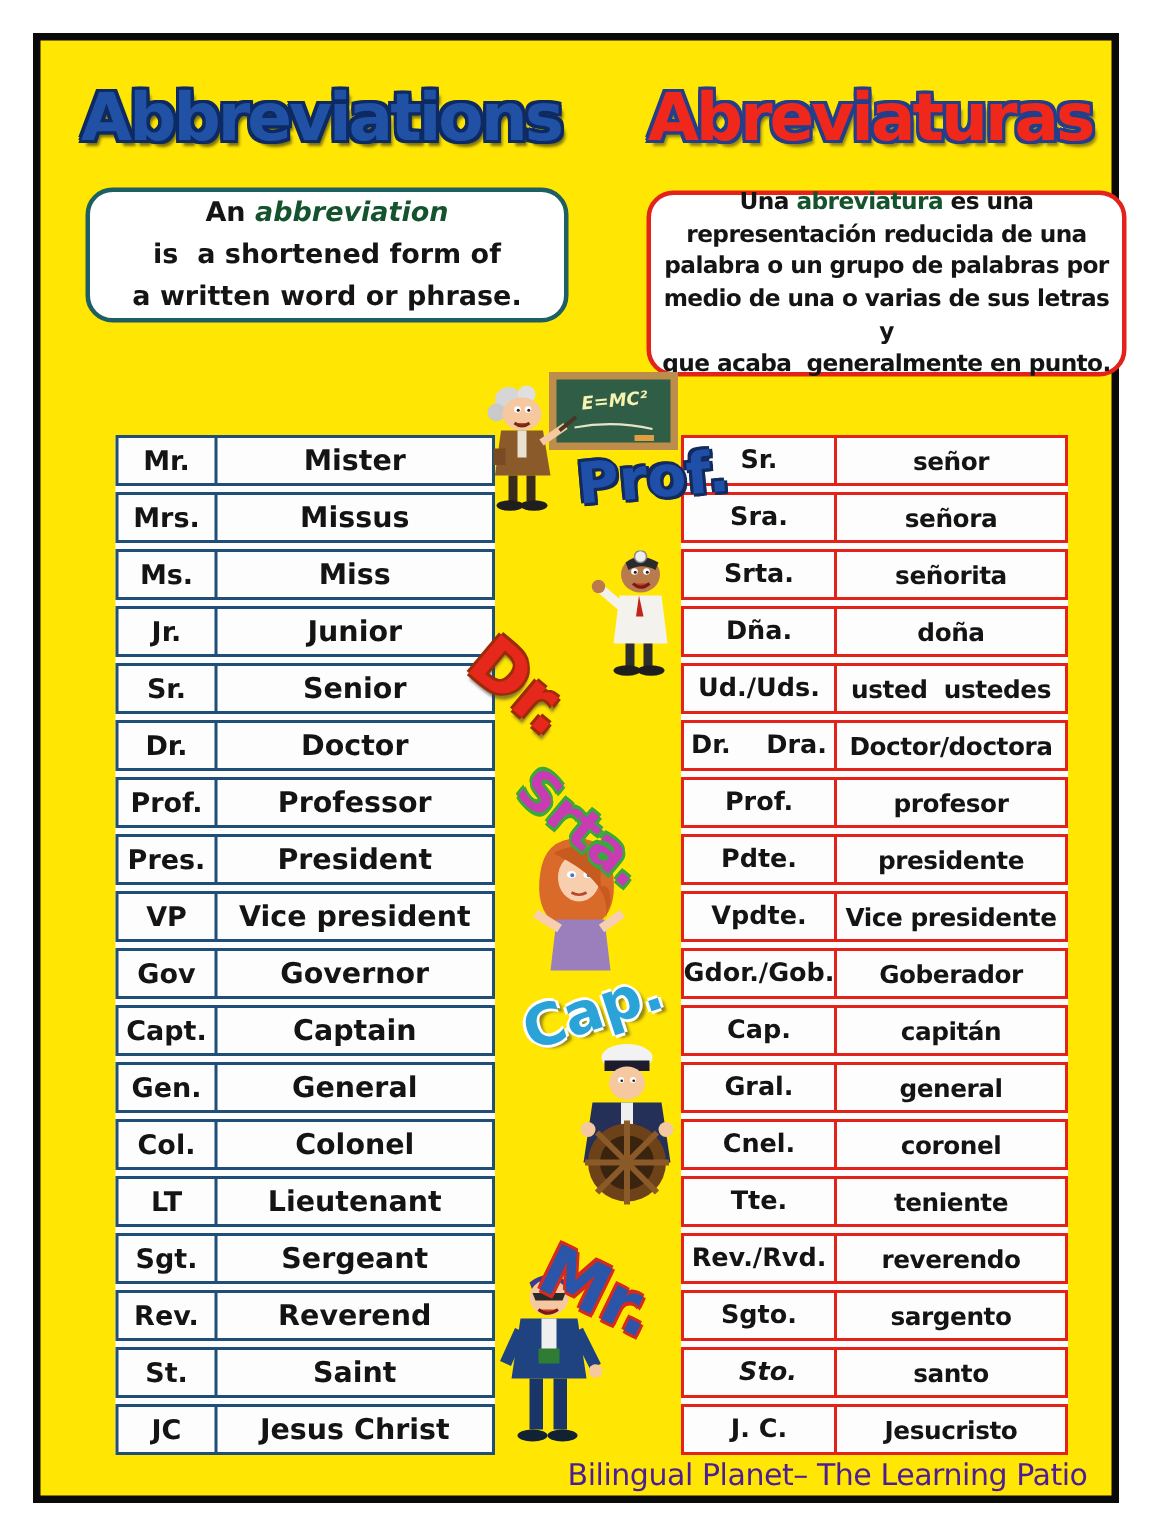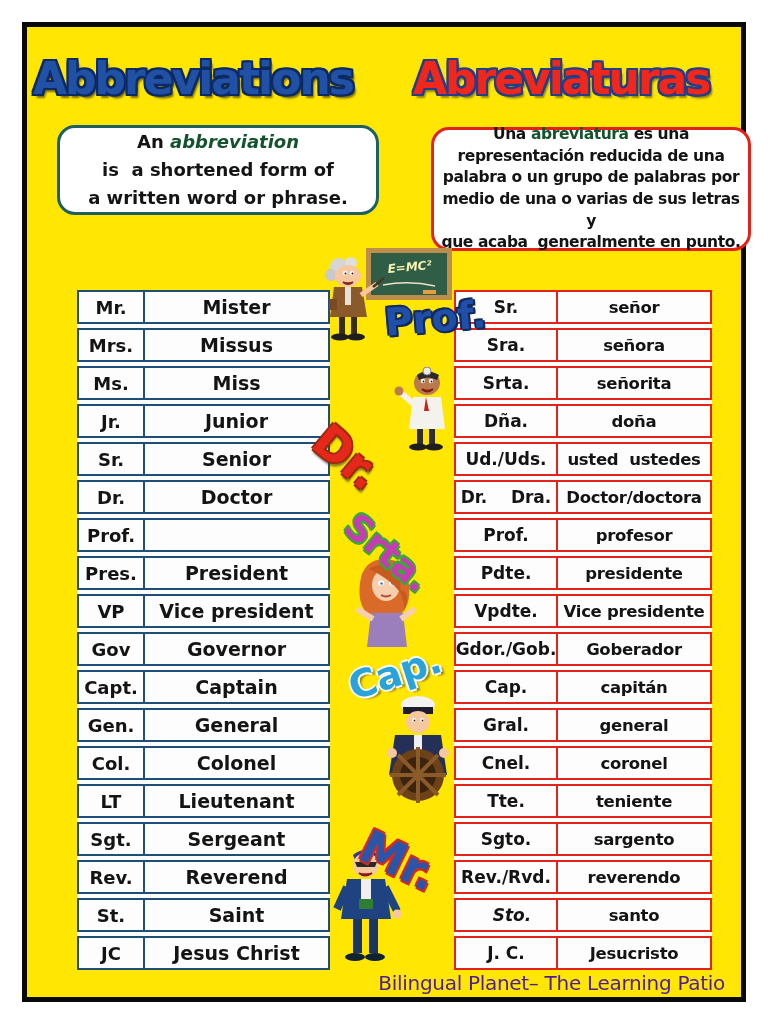--- a/index.html
+++ b/index.html
@@ -6,21 +6,21 @@
   html,body { width:768px; height:1024px; background:#ffffff; font-family:"DejaVu Sans", sans-serif; overflow:hidden; }
   #page { position:relative; width:768px; height:1024px; background:#ffffff; }
 
   #poster {
     position:absolute; left:22px; top:22px; width:724px; height:980px;
     background:#FFE603; border:5px solid #0a0a0a;
   }
 
   
   .big-title {
-    position:absolute; top:26px; text-align:left;
+    position:absolute; top:26px; text-align:center;
     font-size:44px; font-weight:800; letter-spacing:-2px;
   }
   #title-en { left:6px;  width:362px; color:#2051A5;
     text-shadow:2px 0 #0E2A62,-2px 0 #0E2A62,0 2px #0E2A62,0 -2px #0E2A62,2px 2px #0E2A62,-2px -2px #0E2A62,2px -2px #0E2A62,-2px 2px #0E2A62, 3px 4px 2px rgba(20,20,20,.55); }
   #title-es { left:386px; width:334px; color:#F0281C;
     text-shadow:2px 0 #233E8B,-2px 0 #233E8B,0 2px #233E8B,0 -2px #233E8B,2px 2px #233E8B,-2px -2px #233E8B,2px -2px #233E8B,-2px 2px #233E8B, 3px 4px 2px rgba(20,20,20,.45); }
 
   
   .defbox {
     position:absolute; background:#ffffff; border-radius:18px;
@@ -119,20 +119,21 @@
         <div class="trow">
           <span class="abbr">Sr.</span>
           <span class="full">Senior</span>
         </div>
         <div class="trow">
           <span class="abbr">Dr.</span>
           <span class="full">Doctor</span>
         </div>
         <div class="trow">
           <span class="abbr">Prof.</span>
+          <span class="full">Professor</span>
         </div>
         <div class="trow">
           <span class="abbr">Pres.</span>
           <span class="full">President</span>
         </div>
         <div class="trow">
           <span class="abbr">VP</span>
           <span class="full">Vice president</span>
         </div>
         <div class="trow">
@@ -224,26 +225,26 @@
         </div>
         <div class="trow">
           <span class="abbr">Cnel.</span>
           <span class="full">coronel</span>
         </div>
         <div class="trow">
           <span class="abbr">Tte.</span>
           <span class="full">teniente</span>
         </div>
         <div class="trow">
+          <span class="abbr">Rev./Rvd.</span>
+          <span class="full">reverendo</span>
+        </div>
+        <div class="trow">
           <span class="abbr">Sgto.</span>
           <span class="full">sargento</span>
-        </div>
-        <div class="trow">
-          <span class="abbr">Rev./Rvd.</span>
-          <span class="full">reverendo</span>
         </div>
         <div class="trow">
           <span class="abbr" style="font-style: italic; padding-left: 12px;">Sto.</span>
           <span class="full">santo</span>
         </div>
         <div class="trow">
           <span class="abbr">J. C.</span>
           <span class="full">Jesucristo</span>
         </div>
       </div>

